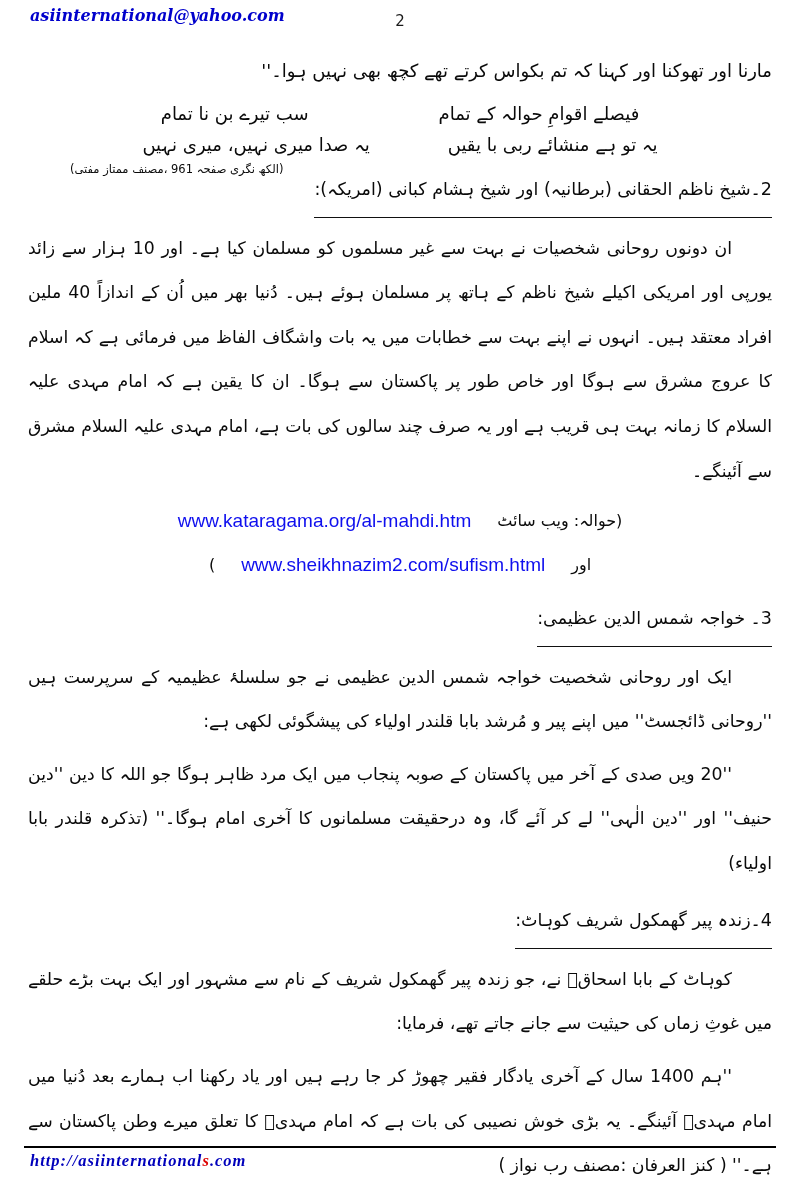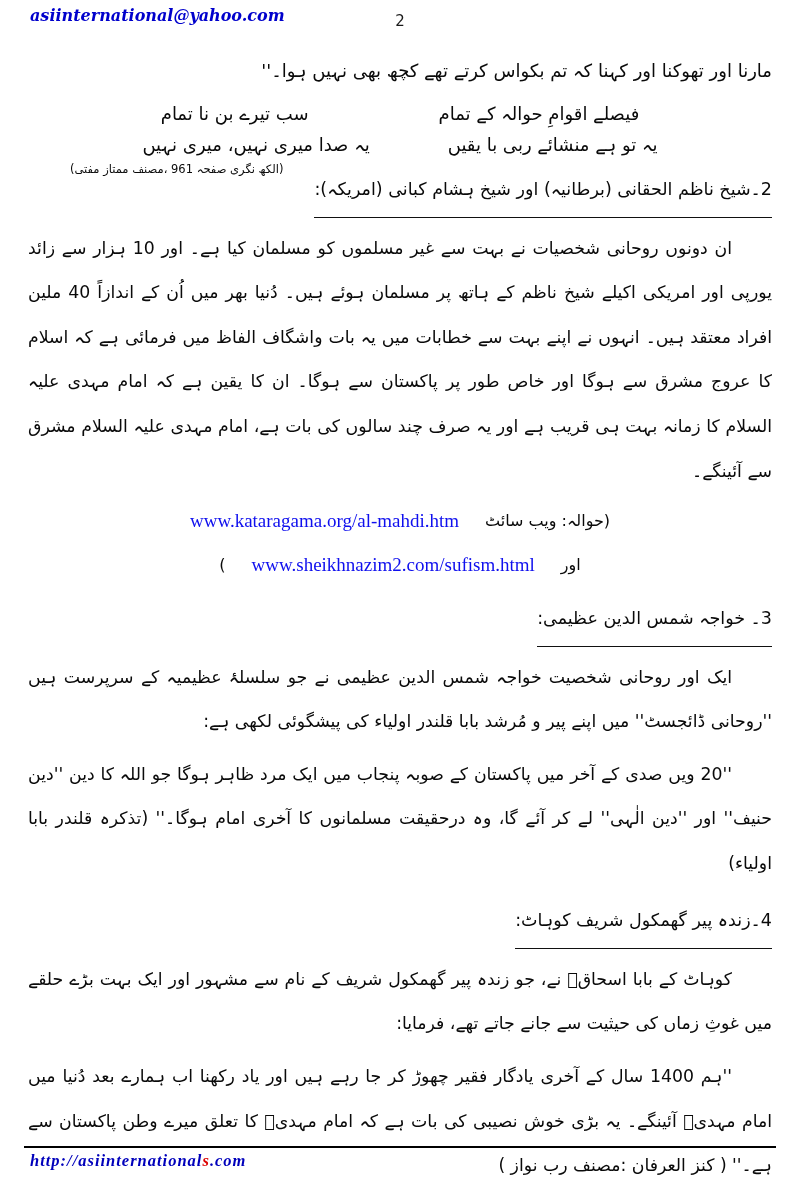--- a/index.html
+++ b/index.html
@@ -29,21 +29,21 @@
 
   .heading{margin-top:24px;text-align:right;font-size:17.5px;}
   .heading .heading-text{border-bottom:1.5px solid #111;padding-bottom:18px;
         display:inline-block;}
 
   .para{margin:8px 0 0 0;font-size:17.3px;line-height:2.58;
         text-align:justify;text-indent:40px;}
 
   .ref-line{display:flex;direction:rtl;justify-content:center;align-items:center;
         gap:26px;margin-top:10px;font-size:16px;line-height:1.9;}
-  .ref-line .url{font-family:Liberation Serif, serif;
+  .ref-line .url{font-family:Liberation Sans, sans-serif;
         color:#0f0fee;font-size:19px;direction:ltr;unicode-bidi:embed;
         text-decoration:none;}
   .ref-line.second{margin-top:8px;}
 
   
   .footer{position:absolute;left:0;bottom:0;width:800px;height:54px;}
   .footer-rule{border-top:2px solid #000;margin:0 24px;}
   .footer-row{display:flex;justify-content:space-between;
         padding:3px 26px 0 30px;}
   .footer-left{font-family:"DejaVu Serif","Liberation Serif",serif;

